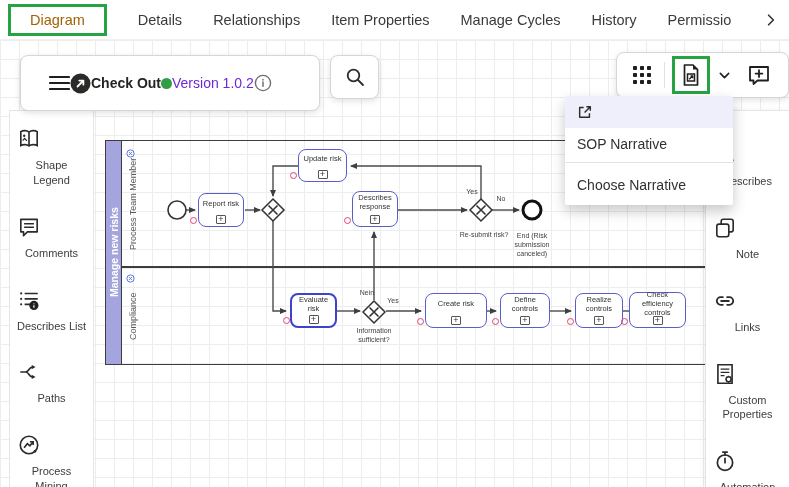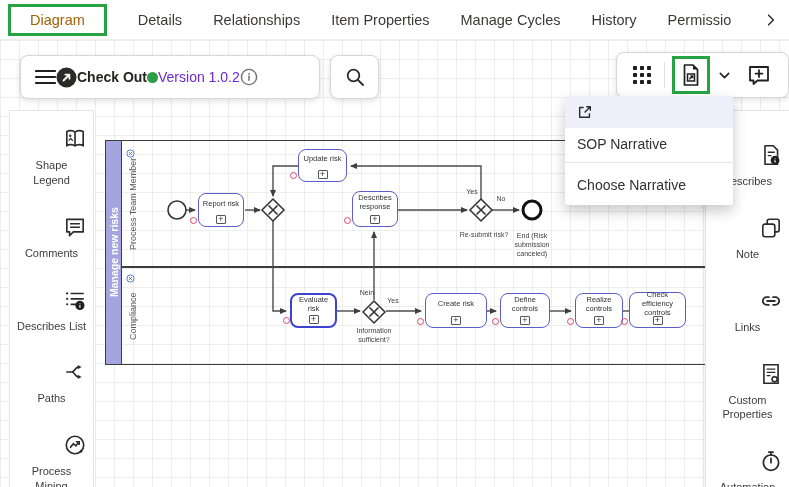--- a/index.html
+++ b/index.html
@@ -17,21 +17,21 @@
 
   
   .canvas { position:relative; width:789px; height:447px; background:#fff;
     background-image: linear-gradient(to right, #ededed 1px, transparent 1px),
                       linear-gradient(to bottom, #ededed 1px, transparent 1px);
     background-size:19px 19px; }
 
   
   .card { position:absolute; background:#fff; border:1px solid #d6d6d6; border-radius:8px;
           box-shadow:0 2px 6px rgba(0,0,0,.12); display:flex; align-items:center; z-index:6; }
-  .card-main { left:20px; top:15px; width:300px; height:44px; padding:0 14px; }
+  .card-main { left:20px; top:15px; width:300px; height:56px; padding:0 28px; }
   .card-search { left:330px; top:15px; width:49px; height:44px; justify-content:center; }
   .card-right { left:616px; top:12px; width:173px; height:46px; padding:0 10px; gap:7px; }
   .co-label { font-size:14px; font-weight:700; color:#252423; white-space:nowrap; }
   .ver-label { font-size:14px; color:#6d28d9; white-space:nowrap; }
   .dot { width:11px; height:11px; border-radius:50%; background:#2f9e44; flex:0 0 auto; }
   .vdiv { width:1px; height:26px; background:#e1e1e1; }
   .iconbtn { display:flex; align-items:center; justify-content:center; cursor:pointer; }
   .annot-box-icon { border:3px solid #27a344; padding:4px 5px; display:flex;
                     align-items:center; justify-content:center; }
 
@@ -44,21 +44,21 @@
   .dd-divider { height:1px; background:#e3e3e3; margin:2px 0; }
   .dd-item.tall { padding:12px 12px; }
 
   
   .panel { position:absolute; top:70px; bottom:0; background:#fff; z-index:5;
            display:flex; flex-direction:column; align-items:center; }
   .panel-left { left:9px; width:85px; border:1px solid #e5e5e5; border-bottom:none;
                 padding-top:16px; gap:27px; }
   .panel-right { right:0; width:84px; border-left:1px solid #e3e3e3; border-top:1px solid #e5e5e5;
                  box-shadow:-2px 0 5px rgba(0,0,0,.05); padding-top:32px; gap:27px; }
-  .ptool { display:flex; flex-direction:column; align-items:flex-end; gap:7px; cursor:pointer; }
+  .ptool { display:flex; flex-direction:column; align-items:flex-start; gap:7px; cursor:pointer; }
   .ptool-label { font-size:11px; color:#3c3c3c; text-align:center; line-height:1.35; width:70px; }
   .pticon { width:24px; height:24px; }
 
   
   .pool { position:absolute; left:105px; top:100px; width:607px; height:225px;
           border:1.5px solid #3d3d3d; background:transparent; z-index:1; }
   .pool-bar { position:absolute; left:0; top:0; width:16px; height:100%;
               background:#a4a4de; border-right:1.5px solid #3d3d3d; }
   .pool-title { position:absolute; left:1px; top:0; height:100%; width:14px;
       display:flex; align-items:center; justify-content:center;

